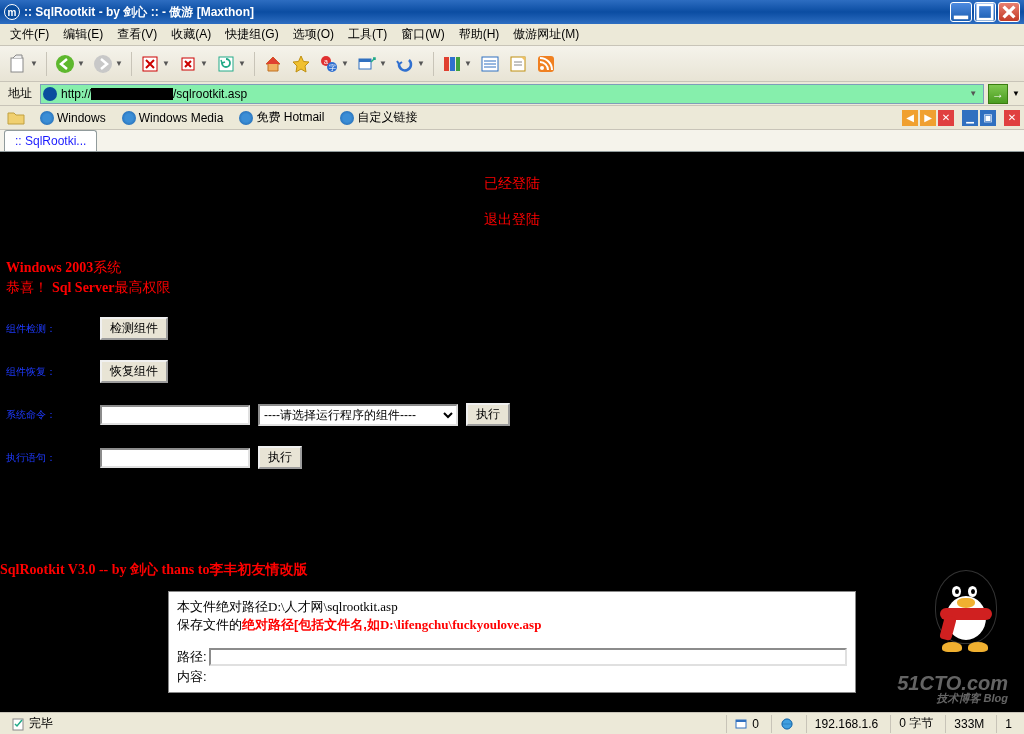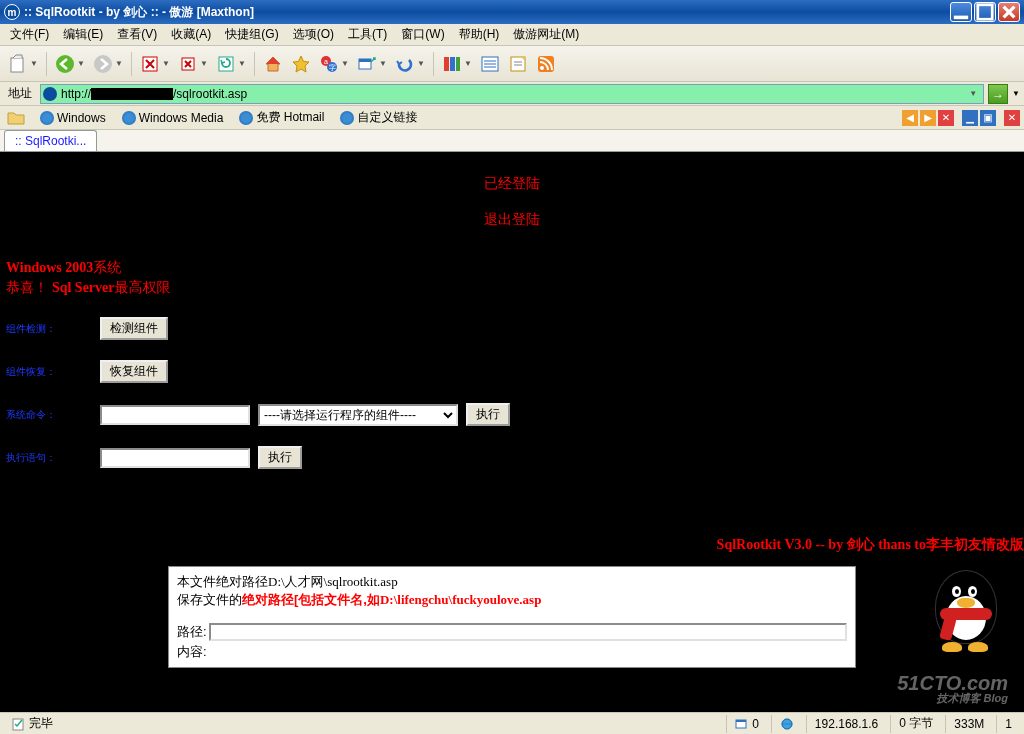--- a/index.html
+++ b/index.html
@@ -58,21 +58,21 @@
 .content .sysinfo { margin: 30px 0 0 6px; color: #f00; font-size: 14px; font-family: "Times New Roman", serif; }
 .content .sysinfo .win { font-weight: bold; }
 .content .congrats { margin: 2px 0 0 6px; color: #f00; font-size: 14px; }
 .content .congrats .sql { font-family: "Times New Roman", serif; font-weight: bold; }
 .content .row { display: flex; align-items: center; margin: 20px 0 0 6px; gap: 8px; }
 .content .row .lab { color: #1e3aff; font-size: 10px; width: 86px; }
 .content .row input[type=text] { width: 150px; height: 20px; border: 2px inset #e0e0e0; background: #fff; color: #000; font-size: 12px; padding: 0 2px; }
 .content .row select { width: 200px; height: 22px; border: 2px inset #e0e0e0; background: #fff; color: #000; font-size: 12px; }
 .content .row button, .content .row input[type=button] { padding: 1px 8px; background: #e8e4d5; border: 2px outset #f0f0f0; cursor: pointer; font-size: 12px; font-family: inherit; }
 
-.footer { margin-top: 67px; text-align: right; color: #f00; font-size: 14px; font-family: "Times New Roman", serif; font-weight: bold; }
+.footer { margin-top: 92px; text-align: left; color: #f00; font-size: 14px; font-family: "Times New Roman", serif; font-weight: bold; }
 .footer .cn { font-family: "宋体", SimSun; }
 
 .filebox { margin: 12px auto 0; width: 688px; background: #fff; color: #000; border: 1px solid #888; padding: 6px 8px; font-size: 13px; }
 .filebox .path1 { color: #000; font-family: "宋体"; }
 .filebox .path2 { color: #f00; font-weight: bold; }
 .filebox .path3 { color: #f00; font-weight: bold; font-family: "Times New Roman", serif; }
 .filebox .inprow { margin-top: 14px; display: flex; align-items: center; gap: 2px; }
 .filebox .inprow label { color: #000; }
 .filebox .inprow input { flex: 1; border: 2px inset #e0e0e0; height: 18px; padding: 0 2px; }
 

